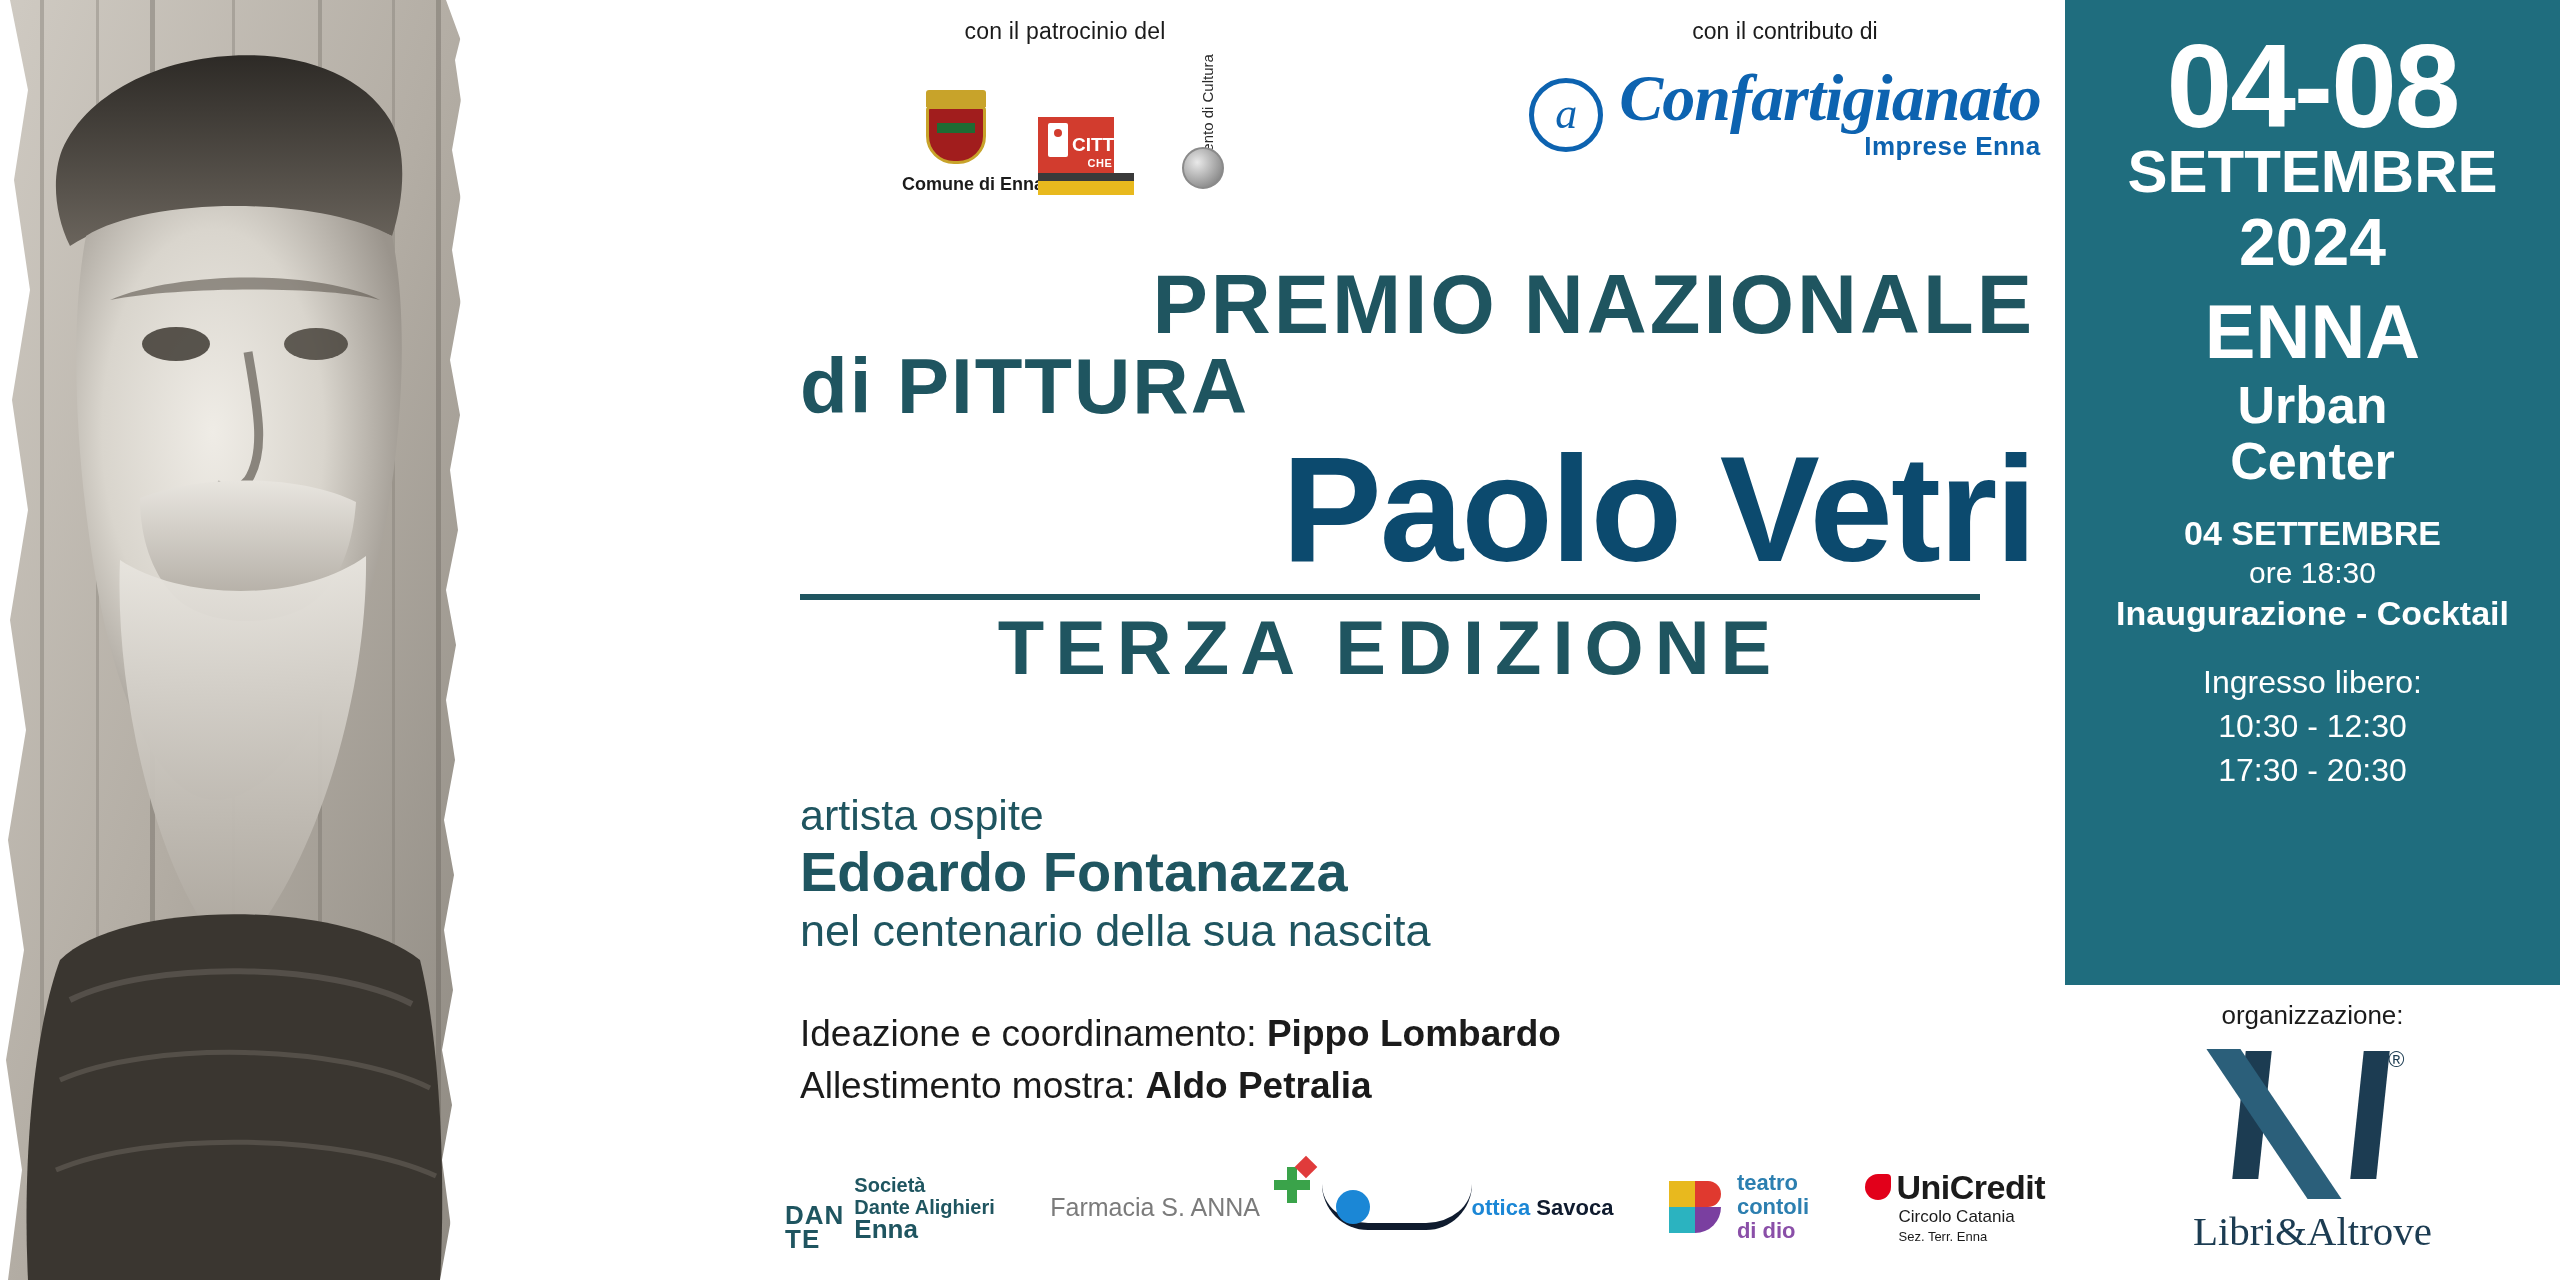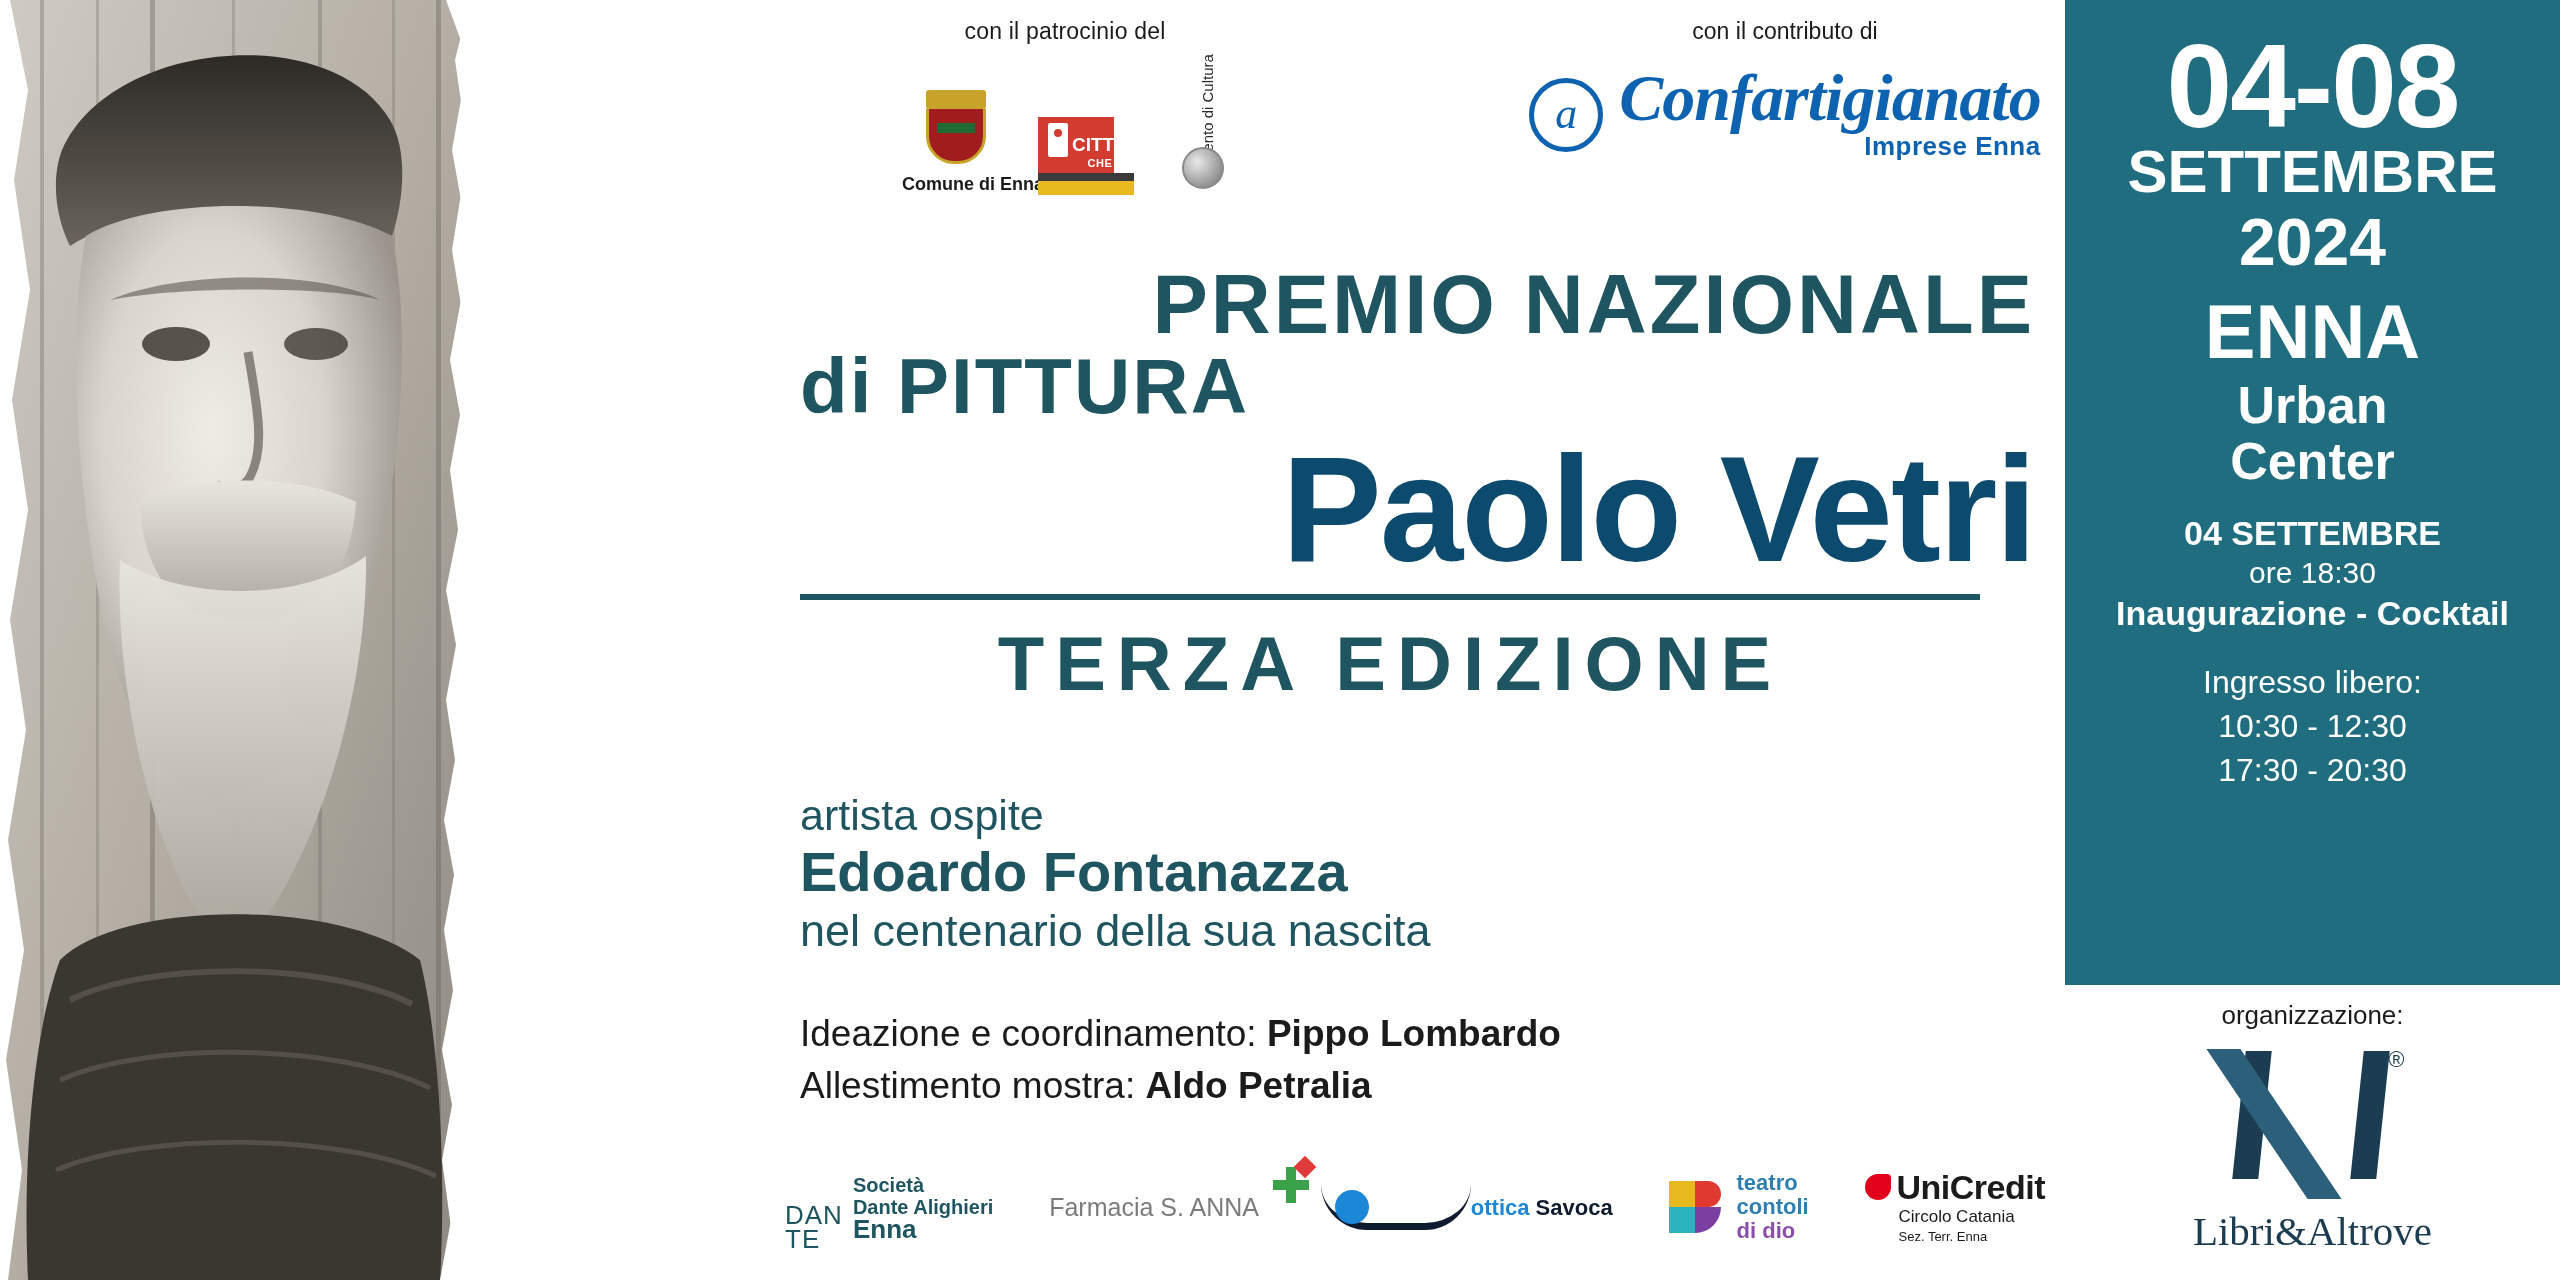--- a/index.html
+++ b/index.html
@@ -187,41 +187,41 @@
     text-align: right;
     margin-top: 6px;
   }
   .rule {
     height: 6px; background: #1f5560;
     margin: 10px 55px 0 55px;
   }
   .t-terza {
     font-size: 76px; font-weight: bold; color: #1f5560;
     letter-spacing: 11px; text-align: center;
-    line-height: 80px; margin-top: 24px;
+    line-height: 80px; margin-top: 8px;
   }
 
   .guest-wrap { position: absolute; left: 55px; top: 790px; }
   .g-small { font-size: 43px; color: #1f5560; line-height: 50px; }
   .g-name { font-size: 56px; font-weight: bold; color: #1f5560; line-height: 64px; }
   .g-note { font-size: 45px; color: #1f5560; line-height: 54px; }
 
   .staff-wrap { position: absolute; left: 55px; top: 1008px; }
   .staff-line { font-size: 37px; color: #1b1b1b; line-height: 52px; }
   .staff-line b { font-weight: bold; }
 
   
   .sponsors {
     position: absolute; left: 40px; right: 20px; bottom: 18px;
     height: 110px;
     display: flex; align-items: center; justify-content: space-between;
   }
   .sp { display: flex; align-items: center; }
   .sp-dante .dante-mark {
-    font-size: 26px; font-weight: normal; color: #1f5560; line-height: 24px;
+    font-size: 26px; font-weight: bold; color: #1f5560; line-height: 24px;
     letter-spacing: 1px;
     margin-top: 40px;
   }
   .sp-dante .dante-txt { margin-left: 10px; font-size: 20px; font-weight: bold; color:#1f5560; line-height:22px;}
   .sp-dante .dante-txt .big { font-size: 26px; }
   .sp-farmacia { font-size: 25px; color: #7b7b7b; position: relative; padding-right: 6px;}
   .cross {
     position: absolute; right: -44px; top: -26px; width: 36px; height: 36px;
   }
   .cross::before, .cross::after{

